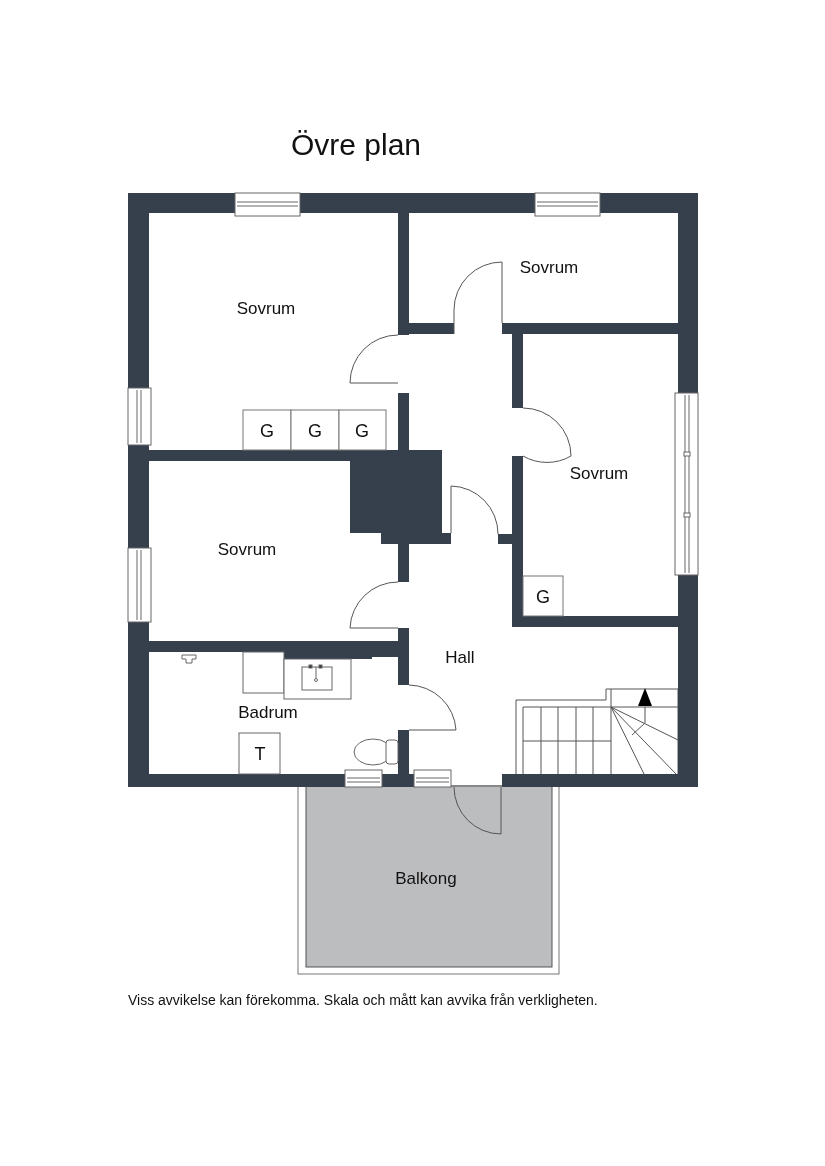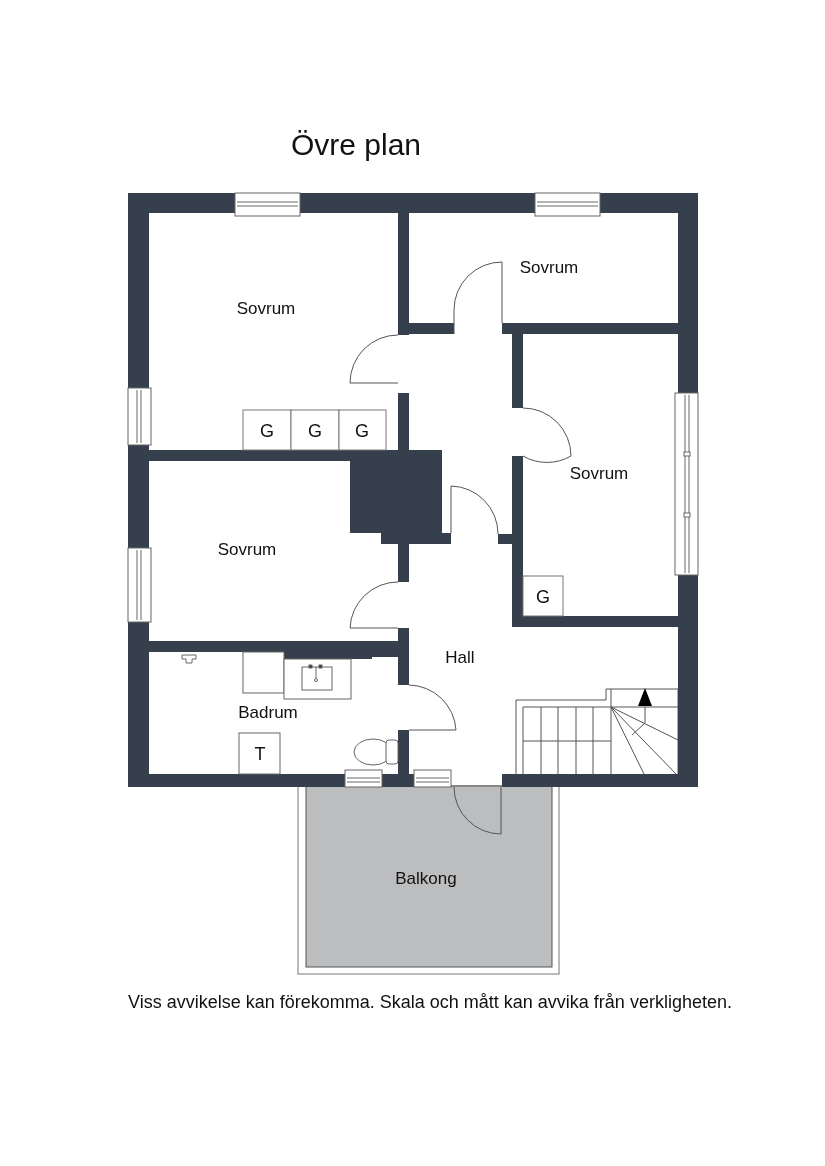--- a/index.html
+++ b/index.html
@@ -1,18 +1,18 @@
 <!DOCTYPE html>
 <html><head>
   <meta charset="utf-8">
   <style>
     html, body { margin: 0; padding: 0; background: #ffffff; }
     body { width: 825px; height: 1166px; position: relative; overflow: hidden; font-family: "Liberation Sans", sans-serif; }
     .title { position: absolute; left: 0; width: 712px; top: 128px; text-align: center; font-size: 30px; color: #111; }
-    .disclaimer { position: absolute; left: 128px; top: 992px; font-size: 18px; color: #111; white-space: nowrap; }
+    .disclaimer { position: absolute; left: 128px; top: 992px; font-size: 14px; color: #111; white-space: nowrap; }
     svg.plan { position: absolute; left: 0; top: 0; }
     .lbl { font-family: "Liberation Sans", sans-serif; font-size: 17px; fill: #111; }
     .glbl { font-family: "Liberation Sans", sans-serif; font-size: 18px; fill: #111; }
   </style>
 </head>
 <body>
 
 <div class="title">Övre plan</div>
 
 <svg class="plan" width="825" height="1166" viewBox="0 0 825 1166">

